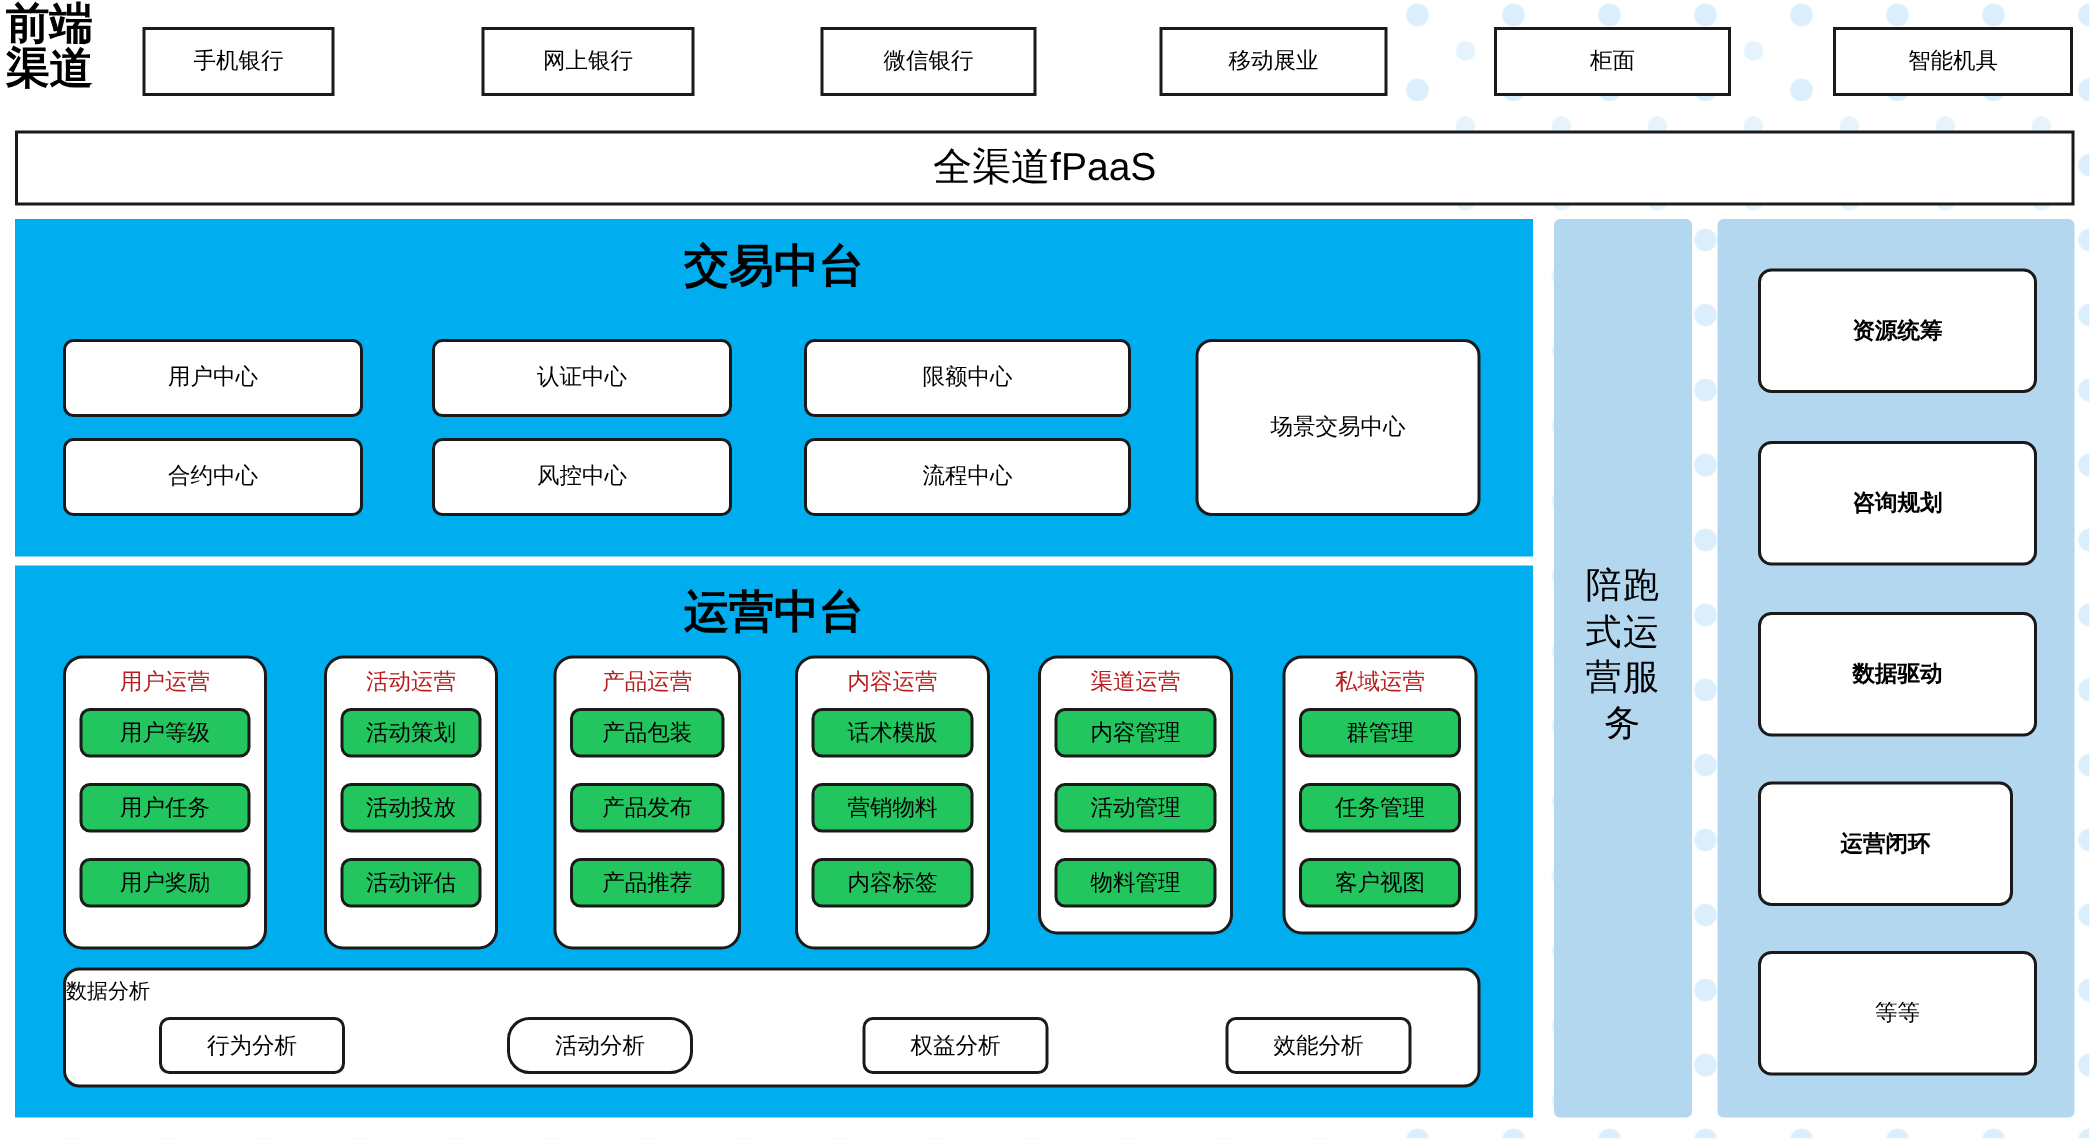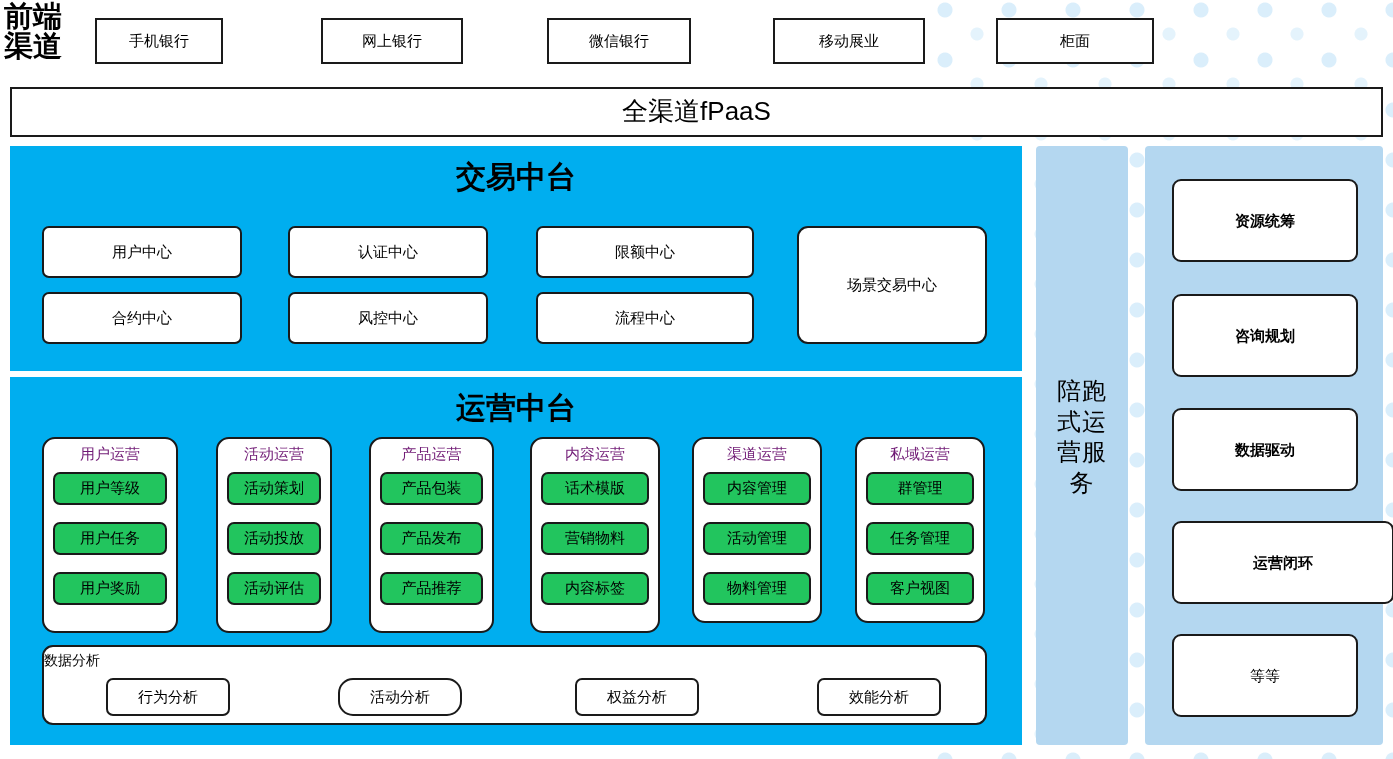--- a/index.html
+++ b/index.html
@@ -104,21 +104,21 @@
     box-sizing: border-box;
     z-index: 3;
   }
   .op-col-title {
     position: absolute;
     top: 6px;
     left: 0;
     width: 100%;
     text-align: center;
     font-size: 15px;
-    color: #701a75;
+    color: #b91c1c;
   }
   .op-item {
     position: absolute;
     left: 9px;
     right: 9px;
     height: 33px;
     background: #22c55e;
     border: 2px solid #1a1a1a;
     border-radius: 7px;
     box-sizing: border-box;
@@ -204,20 +204,23 @@
   </div>
   <div class="node sharp chan-box" style="left:547px; top:18px; width:144px; height:46px;">
     <span>微信银行</span>
   </div>
   <div class="node sharp chan-box" style="left:773px; top:18px; width:152px; height:46px;">
     <span>移动展业</span>
   </div>
   <div class="node sharp chan-box" style="left:996px; top:18px; width:158px; height:46px;">
     <span>柜面</span>
   </div>
+  <div class="node sharp chan-box" style="left:1222px; top:18px; width:160px; height:46px;">
+    <span>智能机具</span>
+  </div>
 
   <div class="node sharp fpaas" style="left:10px; top:87px; width:1373px; height:50px;">
     <span>全渠道fPaaS</span>
   </div>
 
   <div class="panel" style="left:10px; top:146px; width:1012px; height:225px;"></div>
   <div class="panel-title" style="left:10px; top:157px; width:1012px;">交易中台</div>
 
   <div class="node r6 tx-box" style="left:42px; top:226px; width:200px; height:52px;">
     <span>用户中心</span>
@@ -307,20 +310,20 @@
 
   <div class="node service-box" style="left:1172px; top:179px; width:186px; height:83px;">
     <span>资源统筹</span>
   </div>
   <div class="node service-box" style="left:1172px; top:294px; width:186px; height:83px;">
     <span>咨询规划</span>
   </div>
   <div class="node service-box" style="left:1172px; top:408px; width:186px; height:83px;">
     <span>数据驱动</span>
   </div>
-  <div class="node service-box" style="left:1172px; top:521px; width:222px; height:83px;">
+  <div class="node service-box" style="left:1172px; top:521px; width:170px; height:83px;">
     <span>运营闭环</span>
   </div>
   <div class="node service-box plain" style="left:1172px; top:634px; width:186px; height:83px;">
     <span>等等</span>
   </div>
 
 </div>
 
 </body></html>

